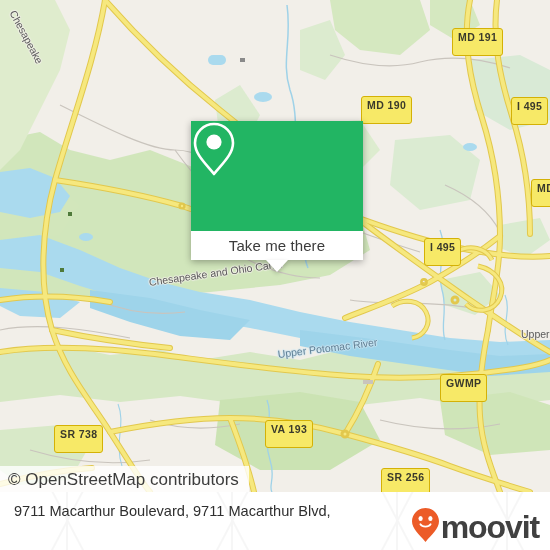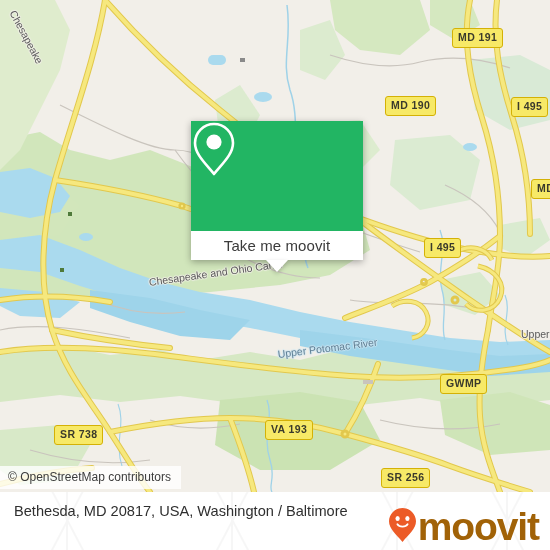--- a/index.html
+++ b/index.html
@@ -24,21 +24,21 @@
   .shield {
     position: absolute;
     background: #f7e967;
     border: 1px solid #d4b106;
     border-radius: 3px;
     color: #3a3a2c;
     font-size: 10.5px;
     font-weight: bold;
     letter-spacing: .4px;
     line-height: 15px;
-    padding: 1px 5px 2px 5px;
+    padding: 1px 5px 10px 5px;
     white-space: nowrap;
     text-align: center;
     font-family: "Liberation Sans", sans-serif;
   }
 
   
   .maplabel {
     position: absolute;
     color: #5b5b5b;
     font-size: 10.5px;
@@ -82,21 +82,21 @@
     border-top: 12px solid #ffffff;
     filter: drop-shadow(0 2px 2px rgba(0,0,0,.22));
   }
 
   
   .attrib {
     position: absolute;
     left: 0; top: 466px;
     background: rgba(255,255,255,.80);
     color: #3c3c3c;
-    font-size: 12px;
+    font-size: 17px;
     padding: 4px 10px 5px 8px;
     white-space: nowrap;
   }
 
   
   .footer {
     position: absolute;
     left: 0; top: 492px;
     width: 550px; height: 58px;
     background: #ffffff;
@@ -110,22 +110,22 @@
     color: #2f2f2f;
     font-size: 14.6px;
     line-height: 20px;
   }
   .logo {
     position: absolute;
     right: 11px; top: 15px;
     display: flex; align-items: center;
   }
   .logo-word {
-    color: #a16207;
-    font-size: 39px;
+    color: #404040;
+    font-size: 32px;
     font-weight: bold;
     letter-spacing: -1.1px;
     line-height: 30px;
     margin-left: 1px;
   }
 </style>
 </head>
 <body>
 
 <div id="root">
@@ -260,59 +260,59 @@
 
     <div class="maplabel" style="left:18px; top:8px; transform:rotate(62deg); transform-origin:0 0;">Chesapeake</div>
 
     <div class="maplabel" style="left:148px; top:276px; transform:rotate(-8deg); transform-origin:0 0;">Chesapeake and Ohio Canal</div>
 
     <div class="maplabel water" style="left:277px; top:348px; transform:rotate(-7deg); transform-origin:0 0;">Upper Potomac River</div>
 
     <div class="maplabel" style="left:521px; top:328px;">Upper</div>
 
     <div class="shield" style="left:452px; top:28px;">MD 191</div>
-    <div class="shield" style="left:385px; top:96px;text-align:right;">MD 190</div>
+    <div class="shield" style="left:361px; top:96px;text-align:right;">MD 190</div>
     <div class="shield" style="left:511px; top:97px;">I 495</div>
     <div class="shield" style="left:531px; top:179px;">MD</div>
     <div class="shield" style="left:424px; top:238px;">I 495</div>
     <div class="shield" style="left:408px; top:374px;margin-left:32px;">GWMP</div>
     <div class="shield" style="left:54px;  top:425px;text-align:center;">SR 738</div>
     <div class="shield" style="left:265px; top:420px;">VA 193</div>
     <div class="shield" style="left:381px; top:468px;">SR 256</div>
 
     <div class="popup">
       <div class="popup-head">
         <span>
           <svg width="46" height="56" viewBox="0 0 46 56" aria-hidden="true">
             <path d="M23 3 C12.5 3 4 11.5 4 22 C4 33 14 42 23 53 C32 42 42 33 42 22 C42 11.5 33.5 3 23 3 Z" fill="none" stroke="#ffffff" stroke-width="2.6" stroke-linejoin="round"></path>
             <circle cx="23" cy="21" r="7.6" fill="#ffffff"></circle>
           </svg>
         </span>
       </div>
       <div class="popup-foot">
-        <span>Take me moovit</span>
+        <span>Take me there</span>
       </div>
       <div class="popup-tail"></div>
     </div>
 
     <div class="attrib">© OpenStreetMap contributors</div>
   </div>
 
   <div class="footer">
     <svg class="footer-wm" width="550" height="90" viewBox="0 0 550 90">
       <g stroke="#666" stroke-width="2" fill="none">
         <path d="M40,-10 L95,95 M95,-10 L40,95 M67,-10 L67,95"></path>
         <path d="M205,-10 L260,95 M260,-10 L205,95 M232,-10 L232,95"></path>
         <path d="M370,-10 L425,95 M425,-10 L370,95 M397,-10 L397,95"></path>
         <path d="M480,-10 L535,95 M535,-10 L480,95 M507,-10 L507,95"></path>
       </g>
     </svg>
 
     <div class="footer-addr">
-      <div>Bethesda, MD 20817, USA, Washington / Baltimore</div>
+      <div>9711 Macarthur Boulevard, 9711 Macarthur Blvd,</div>
     </div>
 
     <div class="logo">
       <span>
         <svg width="29" height="36" viewBox="0 0 29 36" aria-hidden="true">
           <path d="M14.5 1 C7 1 1 7 1 14.3 C1 22 8 27 14.5 35 C21 27 28 22 28 14.3 C28 7 22 1 14.5 1 Z" fill="#ec5b27"></path>
           <ellipse cx="9.6" cy="11.4" rx="2.1" ry="2.5" fill="#ffffff"></ellipse>
           <ellipse cx="19.4" cy="11.4" rx="2.1" ry="2.5" fill="#ffffff"></ellipse>
           <path d="M9.4 17.3 C11.4 20.4 17.6 20.4 19.6 17.3" stroke="#ffffff" stroke-width="1.8" fill="none" stroke-linecap="round"></path>
         </svg>

